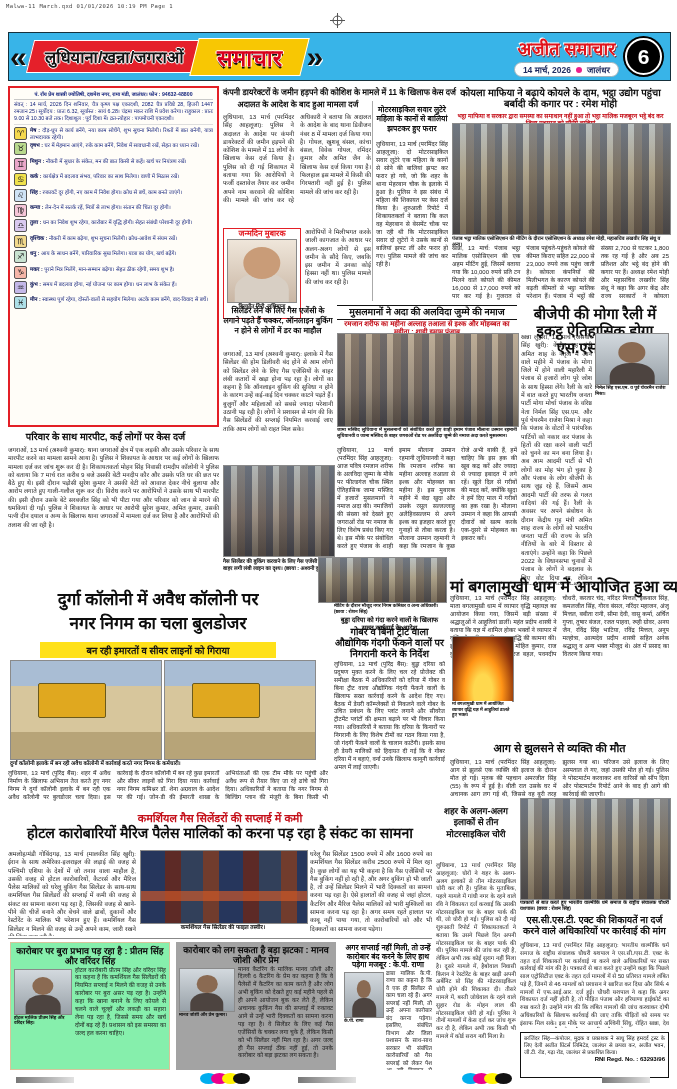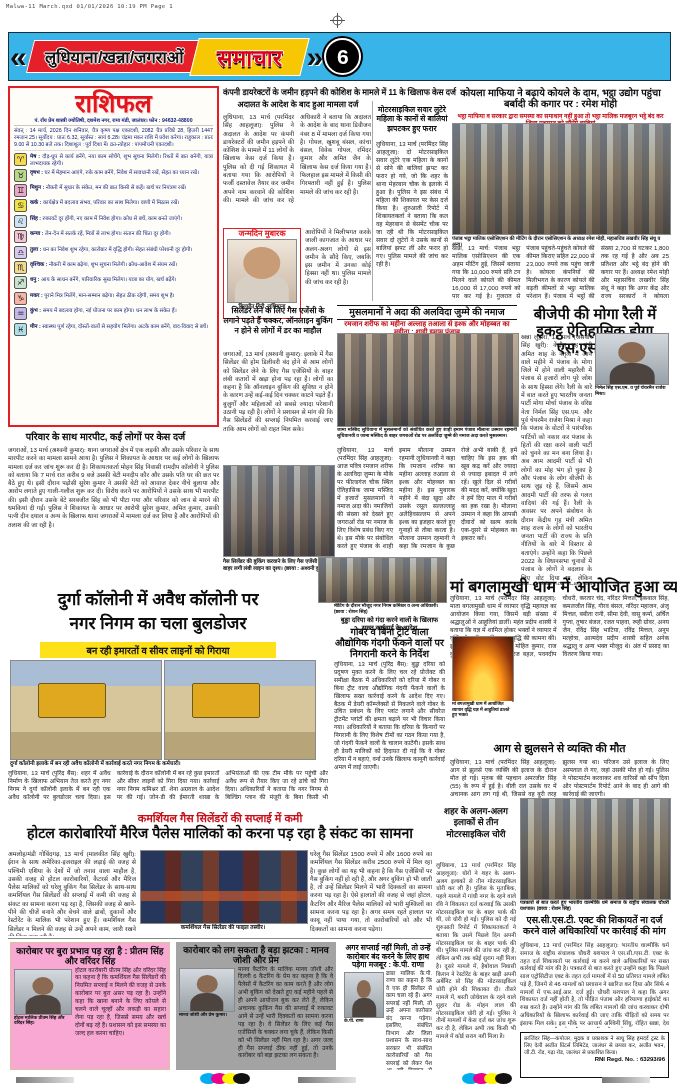--- a/index.html
+++ b/index.html
@@ -92,25 +92,32 @@
 
   <div class="ab banner">
     <span class="chev">«</span>
     <div class="b-red">
       <span>लुधियाना/खन्ना/जगराओं</span>
     </div>
     <div class="b-yel">
       <span>समाचार</span>
     </div>
     <span class="chev">»</span>
+    <div class="b-right">
+      <div class="b-paper">अजीत समाचार</div>
+      <div class="b-pill">
+        <span>14 मार्च, 2026</span>
+        <span class="pill-dot"></span>
+        <span>जालंधर</span>
+      </div>
+    </div>
     <div class="b-circle">6</div>
   </div>
 
   <div class="ab horo">
-    <div class="horo-title">राशिफल</div>
     <div class="horo-addr">पं. रॉय प्रेम शास्त्री ज्योतिषी, दशमेश नगर, रामा मंडी, जालंधर। फोन : 94632-48800</div>
     <div class="horo-intro">संवत् : 14 मार्च, 2026 दिन शनिवार, चैत्र कृष्ण पक्ष एकादशी, 2082 चैत्र प्रविष्टे 28, हिजरी 1447 रमजान 25। सूर्योदय : प्रातः 6.32, सूर्यास्त : सायं 6.28। चंद्रमा मकर राशि में प्रवेश करेगा। राहुकाल : प्रातः 9.00 से 10.30 बजे तक। दिशाशूल : पूर्व दिशा में। व्रत-त्योहार : पापमोचनी एकादशी।</div>
     <div id="zodiac-list">
         <div class="zrow">
           <div class="zic" style="background: rgb(245, 217, 78);">♈</div>
           <div class="ztx"><b>मेष : </b>दौड़-धूप से कार्य बनेंगे, नया काम सोचेंगे, शुभ सूचना मिलेगी। रिश्तों में बात बनेगी, यात्रा लाभदायक रहेगी।</div>
         </div>
         <div class="zrow">
           <div class="zic" style="background: rgb(184, 217, 140);">♉</div>
           <div class="ztx"><b>वृषभ : </b>घर में मेहमान आएंगे, रुके काम बनेंगे, निवेश में सावधानी रखें, सेहत का ध्यान रखें।</div>
@@ -239,21 +246,21 @@
   <div class="ab hl c" style="left:520px;top:915px;width:149px;font-size:9.4px;">एस.सी.एस.टी. एक्ट की शिकायतें ना दर्ज करने वाले अधिकारियों पर कार्रवाई की मांग</div>
   <div class="ab body" style="left:520px;top:942px;width:149px;height:86px;font-size:5.8px;">लुधियाना, 13 मार्च (परमिंदर सिंह आहलूजा): भारतीय वाल्मीकि धर्म समाज के राष्ट्रीय संचालक चौधरी यशपाल ने एस.सी./एस.टी. एक्ट के तहत दर्ज शिकायतों पर कार्रवाई ना करने वाले अधिकारियों पर सख्त कार्रवाई की मांग की है। पत्रकारों से बात करते हुए उन्होंने कहा कि पिछले साल एट्रोसिटीज एक्ट के तहत दर्ज मामलों में से 50 प्रतिशत मामले लंबित पड़े हैं, जिनमें से 46 मामलों को प्रशासन ने खारिज कर दिया और सिर्फ 4 मामलों में एफ.आई.आर. दर्ज हुई। चौधरी यशपाल ने कहा कि अगर शिकायत दर्ज नहीं होती है, तो पीड़ित पंजाब और हरियाणा हाईकोर्ट का रुख करते हैं। उन्होंने मांग की कि लंबित मामलों की जांच करवाकर दोषी अधिकारियों के खिलाफ कार्रवाई की जाए ताकि पीड़ितों को समय पर इंसाफ मिल सके। इस मौके पर आचार्य अश्विनी सिंधु, रोहित खन्ना, देव राज अटवाल, सुनील शेरा और अन्य वरिष्ठ मौजूद थे।</div>
 
   <div class="ab" style="left:520px;top:1032px;width:149px;height:46px;border:1px solid #111;box-sizing:border-box;padding:2px 3px;">
     <span style="font-size:5.4px;line-height:1.3;color:#111;display:block;text-align:justify;">बरजिंदर सिंह—कंपोजर, मुद्रक व प्रकाशक ने साधु सिंह हमदर्द ट्रस्ट के लिए देली अजीत प्रिंटर्स लिमिटेड, जालंधर से छपवा कर, अजीत भवन, जी.टी. रोड, गढ़ा रोड, जालंधर से प्रकाशित किया।</span>
     <span class="b" style="font-size:6px;float:right;">RNI Regd. No. : 63293/96</span>
   </div>
 
   <div class="ab hline" style="left:8px;top:938px;width:424px;"></div>
 
-  <div class="ab" style="left:10px;top:942px;width:160px;height:128px;background:#f9a8d4;border:1px solid #d8c49a;box-sizing:border-box;padding:3px;overflow:hidden;">
+  <div class="ab" style="left:10px;top:942px;width:160px;height:128px;background:#86efac;border:1px solid #d8c49a;box-sizing:border-box;padding:3px;overflow:hidden;">
     <div class="hl c" style="font-size:9px;">कारोबार पर बुरा प्रभाव पड़ रहा है : प्रीतम सिंह और वरिंदर सिंह</div>
     <div style="float:left;width:58px;margin:2px 3px 0 0;">
       <div class="photo ph-portrait" style="position:relative;width:56px;height:44px;"></div>
       <div class="cap" style="font-size:4.8px;">होटल मालिक प्रीतम सिंह और वरिंदर सिंह।</div>
     </div>
     <div class="body" style="font-size:5.9px;">होटल कारोबारी प्रीतम सिंह और वरिंदर सिंह का कहना है कि कमर्शियल गैस सिलेंडरों की नियमित सप्लाई न मिलने की वजह से उनके कारोबार पर बुरा असर पड़ रहा है। उन्होंने कहा कि खाना बनाने के लिए कोयले से चलने वाले चूल्हों और लकड़ी का सहारा लेना पड़ रहा है, जिससे समय और खर्च दोनों बढ़ रहे हैं। प्रशासन को इस समस्या का जल्द हल करना चाहिए।</div>
   </div>
 
   <div class="ab" style="left:176px;top:942px;width:160px;height:128px;background:#a3a3a3;box-sizing:border-box;padding:3px;overflow:hidden;">
     <div class="hl c" style="font-size:9px;">कारोबार को लग सकता है बड़ा झटका : मानव जोशी और प्रेम</div>

